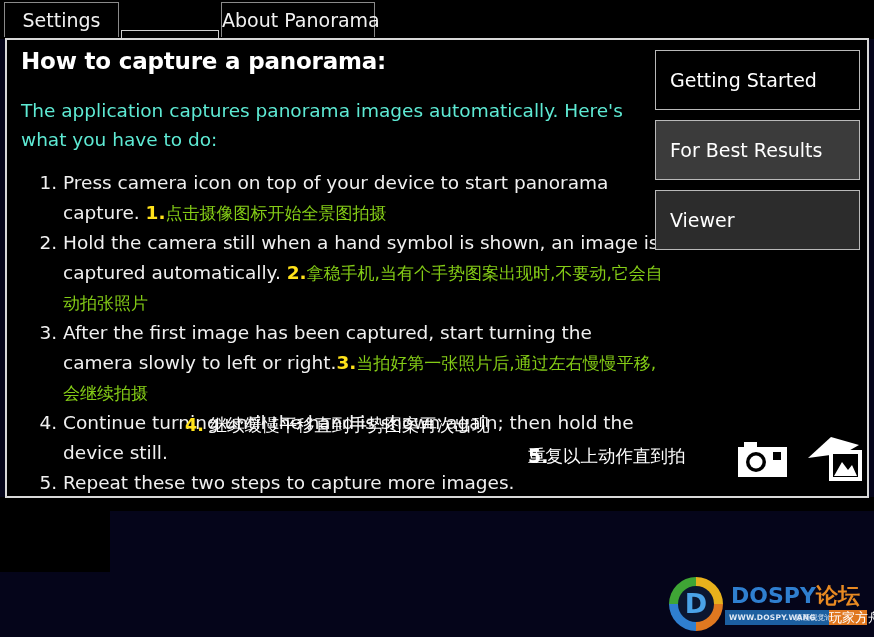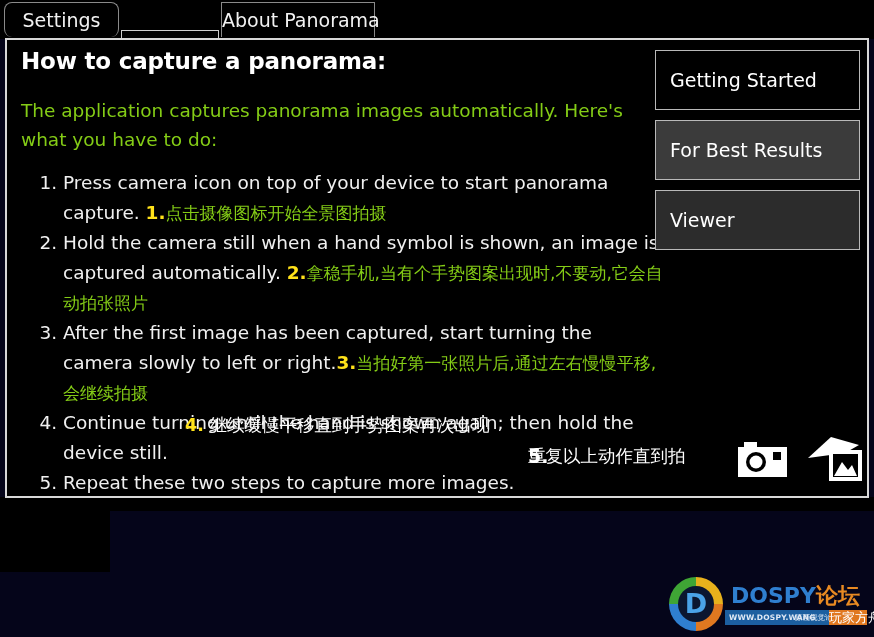--- a/index.html
+++ b/index.html
@@ -82,21 +82,21 @@
     font-size: 23px;
     font-weight: bold;
     letter-spacing: -0.2px;
   }
 
   #intro {
     position: absolute;
     left: 14px;
     top: 56px;
     width: 610px;
-    color: #84cc16;
+    color: #5eead4;
     font-size: 18.5px;
     line-height: 29px;
   }
 
   
   #steplist {
     position: absolute;
     left: 28px;
     top: 128px;
     width: 600px;
@@ -265,21 +265,21 @@
 </style>
 </head>
 <body>
 
 <div id="backdrop">
   <div id="backdrop-black-block2"></div>
   <div id="backdrop-black-block"></div>
 </div>
 
 <div id="tabstrip">
-  <div class="tab inactive" style="left:4px;width:115px;border-radius:8px;">Settings</div>
+  <div class="tab inactive" style="left:4px;width:115px;">Settings</div>
   <div class="tab" style="left:121px;width:98px;margin-top:28px;">Help</div>
   <div class="tab inactive" style="left:221px;width:154px;">About Panorama</div>
 </div>
 
 <div id="panel">
 
   <div id="heading">How to capture a panorama:</div>
 
   <div id="intro">The application captures panorama images automatically. Here's what you have to do:</div>
 

